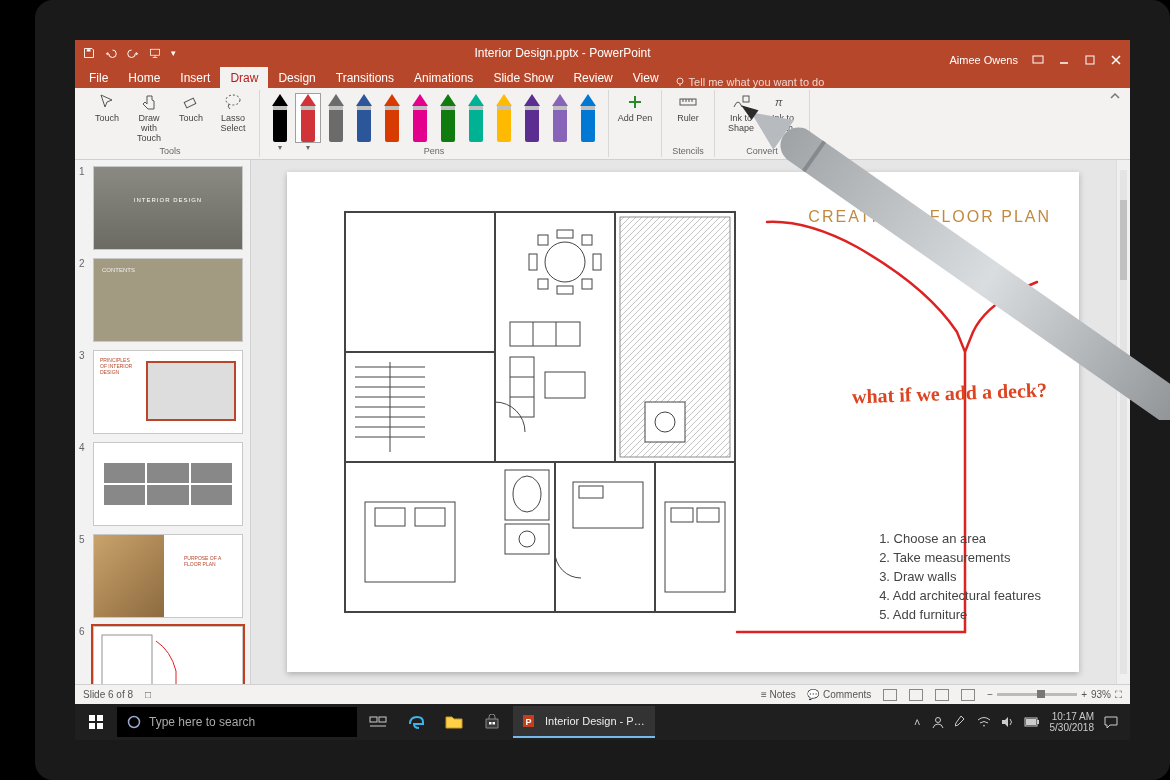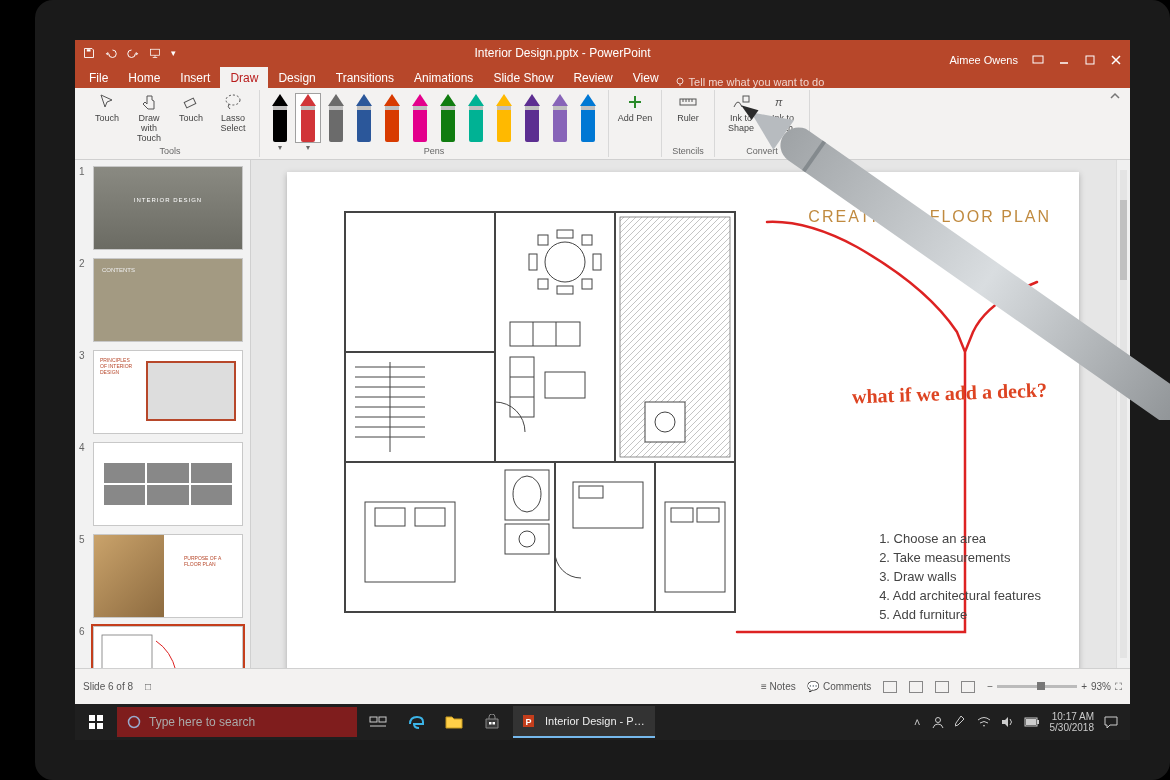--- a/index.html
+++ b/index.html
@@ -80,35 +80,35 @@
   .slide-title { position:absolute; right:28px; top:36px; color:#c08a3f; letter-spacing:2px;
                  font-size:16px; font-weight:400; }
   .floorplan { position:absolute; left:28px; top:30px; width:450px; height:430px; }
   .annotation { position:absolute; }
   .handwriting { position:absolute; right:32px; top:210px;
                  font-family:"Segoe Script","Comic Sans MS",cursive; color:#d42; font-size:20px;
                  font-weight:bold; transform:rotate(-2deg);}
   .steps { position:absolute; right:38px; bottom:48px; font-size:13px; color:#444; line-height:19px;}
 
   
-  .statusbar { height:36px; background:#f3f2f1; border-top:1px solid #d0d0d0; display:flex;
+  .statusbar { height:20px; background:#f3f2f1; border-top:1px solid #d0d0d0; display:flex;
                align-items:center; font-size:10px; color:#555; padding:0 8px; gap:12px;}
   .statusbar .spacer{flex:1;}
   .viewbtn { width:14px; height:12px; border:1px solid #888; display:inline-block;}
   .zoom { display:flex; align-items:center; gap:4px;}
   .zoom .slider{ width:80px; height:3px; background:#bbb; position:relative;}
   .zoom .slider .knob{position:absolute; left:50%; top:-3px; width:8px; height:8px; background:#777;}
 
   
   .taskbar { height:36px; background:#1f1f1f; display:flex; align-items:center; color:#fff;
              font-size:11px; padding:0 4px; gap:4px; }
   .taskbar .tb { width:34px; height:32px; display:flex; align-items:center; justify-content:center;
                  cursor:pointer;}
   .taskbar .tb.active{ border-bottom:2px solid #76b9ed; background:#333; }
-  .search { flex:0 0 240px; height:30px; background:#7f1d1d; display:flex; align-items:center;
+  .search { flex:0 0 240px; height:30px; background:#000000; display:flex; align-items:center;
             color:#aaa; padding:0 10px; gap:8px; font-size:12px;}
   .tray { margin-left:auto; display:flex; align-items:center; gap:10px; color:#ccc; padding-right:8px;}
   .clock { font-size:10px; line-height:11px; text-align:right; }
 
   
   .stylus { position:absolute; right:-10px; top:60px; width:500px; height:360px; pointer-events:none;}
 
   
   svg { display:block; }
 </style>

